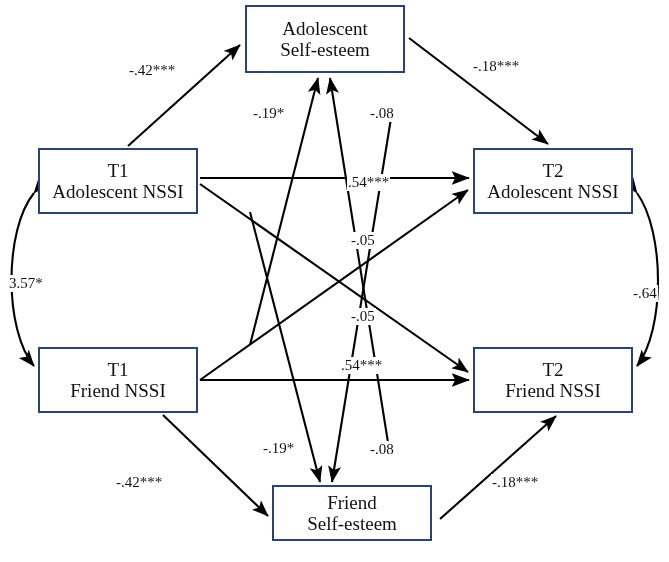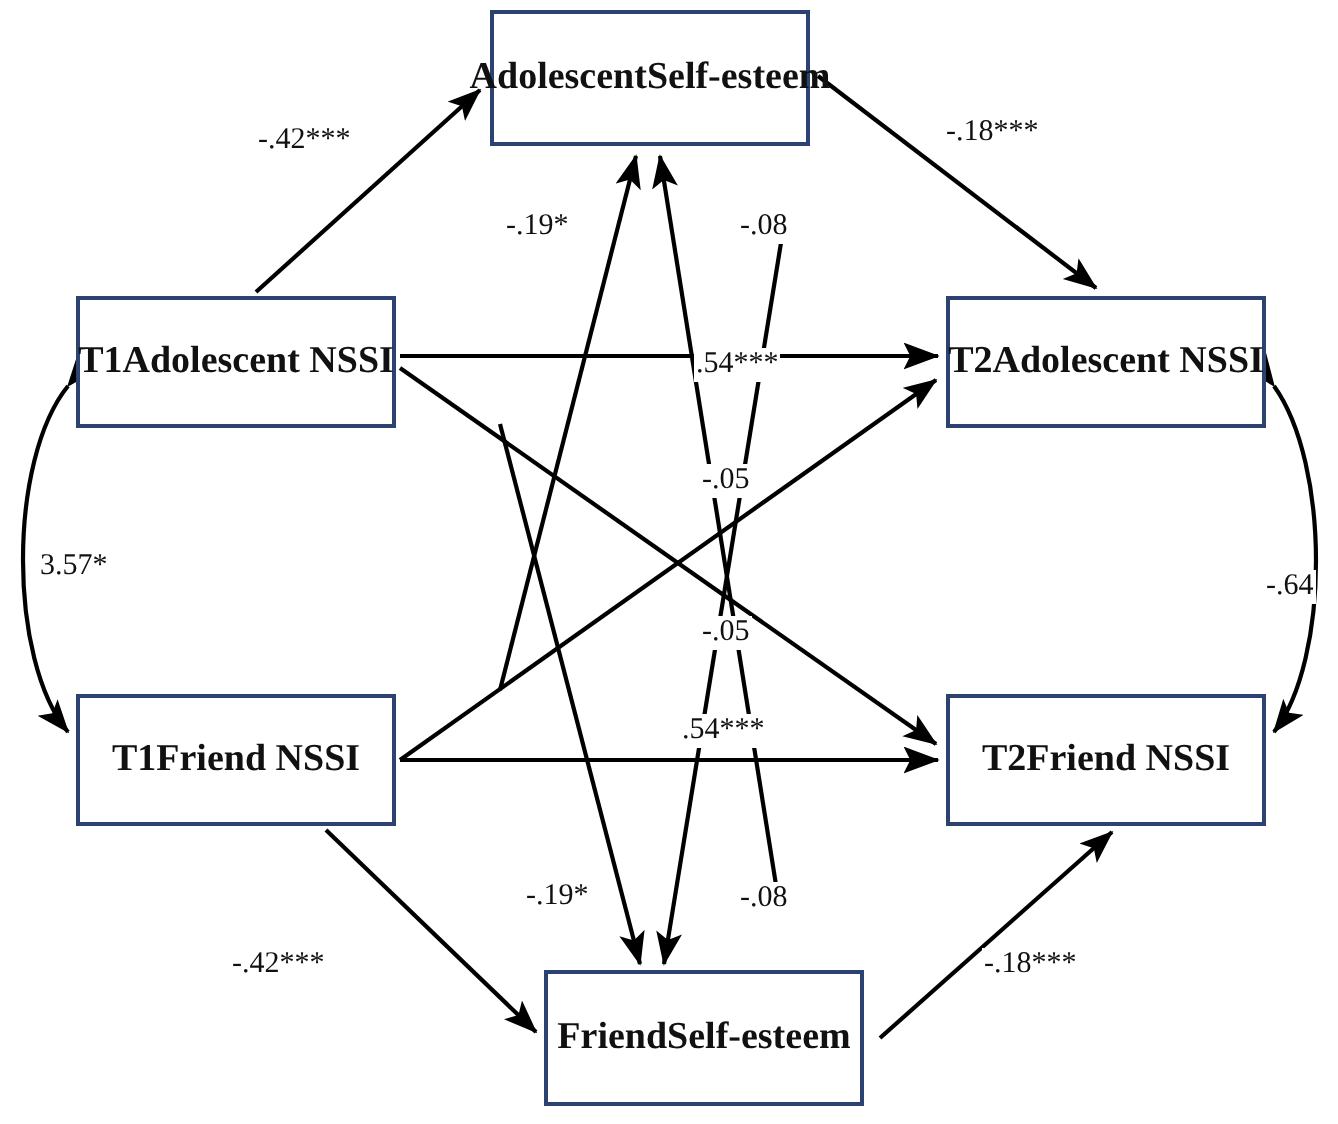--- a/index.html
+++ b/index.html
@@ -1,23 +1,23 @@
 <!DOCTYPE html>
 <html><head>
 <meta charset="utf-8">
 <style>
   html,body{margin:0;padding:0;background:#ffffff;}
   body{width:669px;height:562px;overflow:hidden;
        font-family:"Liberation Serif","DejaVu Serif",serif;}
   #diagram{position:relative;width:669px;height:562px;background:#fff;}
   svg.layer{position:absolute;left:0;top:0;width:669px;height:562px;}
   .node{position:absolute;box-sizing:border-box;background:#ffffff;
-        border:2px solid #2c4270;display:flex;flex-direction:row;
+        border:2px solid #2c4270;display:flex;flex-direction:column;
         align-items:center;justify-content:center;z-index:5;
-        font-size:19px;color:#111;line-height:1.12;font-weight:bold;}
+        font-size:19px;color:#111;line-height:1.12;}
   .node .ln{display:block;white-space:nowrap;}
   .plabel{position:absolute;z-index:6;background:#ffffff;
           font-size:15px;color:#111;white-space:nowrap;
           padding:0 1px;letter-spacing:0px;}
 </style>
 </head>
 <body>
 
 <div id="diagram">
 
@@ -81,33 +81,33 @@
   <div class="node" style="left:38px;top:347px;width:160px;height:66px;">
     <span class="ln">T1</span>
     <span class="ln">Friend NSSI</span>
   </div>
 
   <div class="node" style="left:473px;top:347px;width:160px;height:66px;">
     <span class="ln">T2</span>
     <span class="ln">Friend NSSI</span>
   </div>
 
-  <div class="node" style="left:272px;top:485px;width:160px;height:68px;">
+  <div class="node" style="left:272px;top:485px;width:160px;height:56px;">
     <span class="ln">Friend</span>
     <span class="ln">Self-esteem</span>
   </div>
 
   <span class="plabel" style="left:128px;top:62px;">-.42***</span>
   <span class="plabel" style="left:472px;top:58px;">-.18***</span>
   <span class="plabel" style="left:252px;top:105px;">-.19*</span>
   <span class="plabel" style="left:369px;top:105px;">-.08</span>
   <span class="plabel" style="left:347px;top:174px;">.54***</span>
   <span class="plabel" style="left:350px;top:232px;">-.05</span>
   <span class="plabel" style="left:350px;top:308px;">-.05</span>
   <span class="plabel" style="left:340px;top:357px;">.54***</span>
   <span class="plabel" style="left:262px;top:440px;">-.19*</span>
   <span class="plabel" style="left:369px;top:441px;">-.08</span>
   <span class="plabel" style="left:115px;top:474px;">-.42***</span>
   <span class="plabel" style="left:491px;top:474px;">-.18***</span>
-  <span class="plabel" style="left:19px;top:275px;">3.57*</span>
+  <span class="plabel" style="left:8px;top:275px;">3.57*</span>
   <span class="plabel" style="left:632px;top:285px;">-.64</span>
 
 </div>
 
 </body></html>

